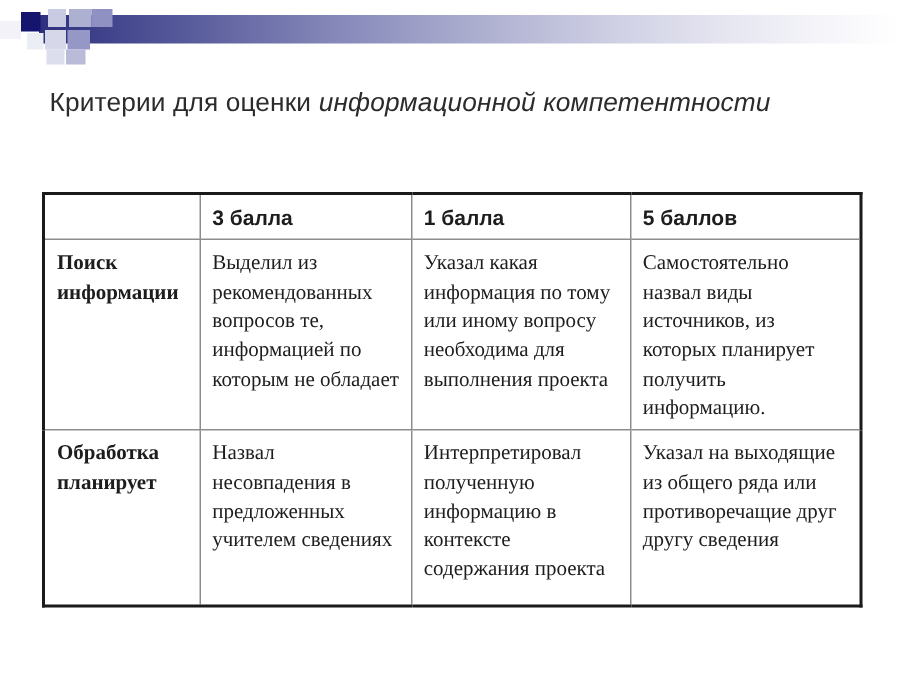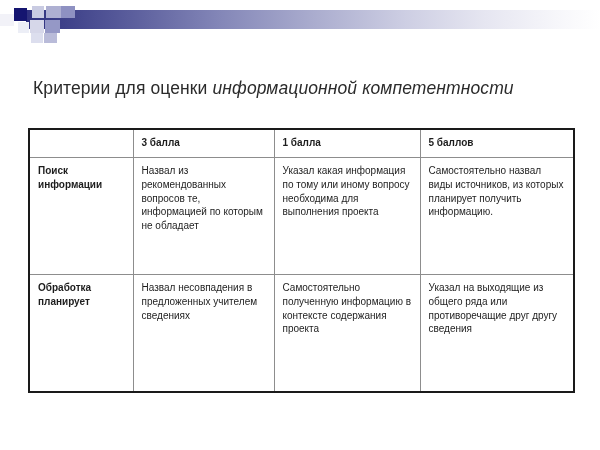--- a/index.html
+++ b/index.html
@@ -50,21 +50,21 @@
   .sq-f { left: 30px; top: 20px; width: 14px; height: 13px; background: #d6d7e9; }
   .sq-g { left: 45px; top: 20px; width: 15px; height: 13px; background: #9598c6; }
   .sq-h { left: 31px; top: 33px; width: 12px; height: 10px; background: #dcdeee; }
   .sq-i { left: 44px; top: 33px; width: 13px; height: 10px; background: #b9bbd9; }
   .sq-j { left: 0px;  top: 14px; width: 14px; height: 12px; background: #f2f2f8; }
 
   
   #slide-title {
     position: absolute;
     left: 33px;
-    top: 78px;
+    top: 58px;
     width: 540px;
     font-size: 17.5px;
     color: #2b2b2b;
     letter-spacing: 0.1px;
     white-space: nowrap;
   }
   #slide-title .em {
     font-style: italic;
   }
 
@@ -75,21 +75,21 @@
     top: 128px;
     width: 545px;
     border-collapse: collapse;
     table-layout: fixed;
     background: #ffffff;
   }
   #criteria-table td {
     border: 1px solid #8d8d8d;
     vertical-align: top;
     padding: 6px 7px 4px 8px;
-    font-size: 10px;
+    font-size: 14px;
     line-height: 1.38;
     color: #1d1d1d;
   }
   #criteria-table .outer-left   { border-left: 2.5px solid #1a1a1a; }
   #criteria-table .outer-right  { border-right: 2.5px solid #1a1a1a; }
   #criteria-table tr.head td    { border-top: 2.5px solid #1a1a1a; }
   #criteria-table tr.last td    { border-bottom: 2.5px solid #1a1a1a; }
 
   .col-1 { width: 104px; }
   .col-2 { width: 141px; }
@@ -99,21 +99,21 @@
   .head td {
     font-weight: bold;
     font-size: 10.5px;
     height: 17px;
     padding-top: 3px;
     padding-bottom: 3px;
   }
   .rowlabel {
     font-weight: bold;
   }
-  .body-row td { height: 106px; }
+  .body-row td { height: 106px; font-family: Liberation Serif, serif; }
 </style>
 </head>
 <body>
 
 <div id="deco-header">
   <div class="sq sq-j"></div>
   <div class="bar-gradient"></div>
   <div class="sq sq-b"></div>
   <div class="sq sq-c"></div>
   <div class="sq sq-d"></div>
@@ -136,24 +136,24 @@
   </colgroup>
   <tbody>
     <tr class="head">
       <td class="outer-left"></td>
       <td>3 балла</td>
       <td>1 балла</td>
       <td class="outer-right">5 баллов</td>
     </tr>
     <tr class="body-row">
       <td class="outer-left rowlabel">Поиск информации</td>
-      <td>Назвал из рекомендованных вопросов те, информацией по которым не обладает</td>
+      <td>Выделил из рекомендованных вопросов те, информацией по которым не обладает</td>
       <td>Указал какая информация по тому или иному вопросу необходима для выполнения проекта</td>
       <td class="outer-right">Самостоятельно назвал виды источников, из которых планирует получить информацию.</td>
     </tr>
     <tr class="body-row last">
       <td class="outer-left rowlabel">Обработка планирует</td>
       <td>Назвал несовпадения в предложенных учителем сведениях</td>
-      <td>Самостоятельно полученную информацию в контексте содержания проекта</td>
+      <td>Интерпретировал полученную информацию в контексте содержания проекта</td>
       <td class="outer-right">Указал на выходящие из общего ряда или противоречащие друг другу сведения</td>
     </tr>
   </tbody>
 </table>
 
 </body></html>

